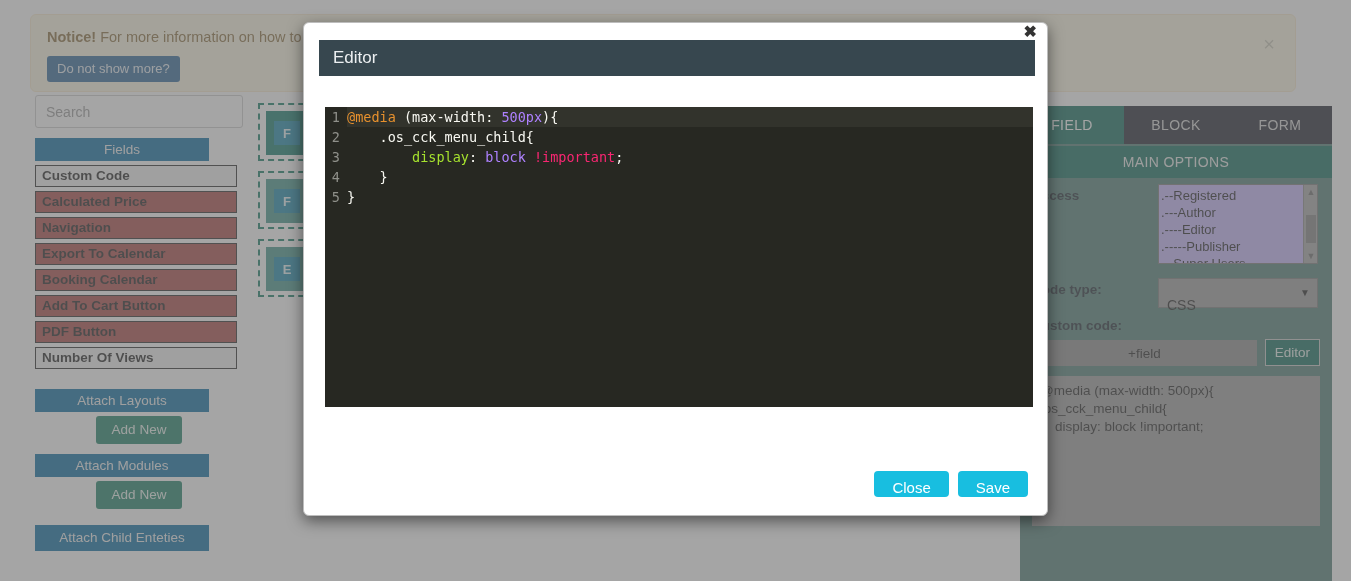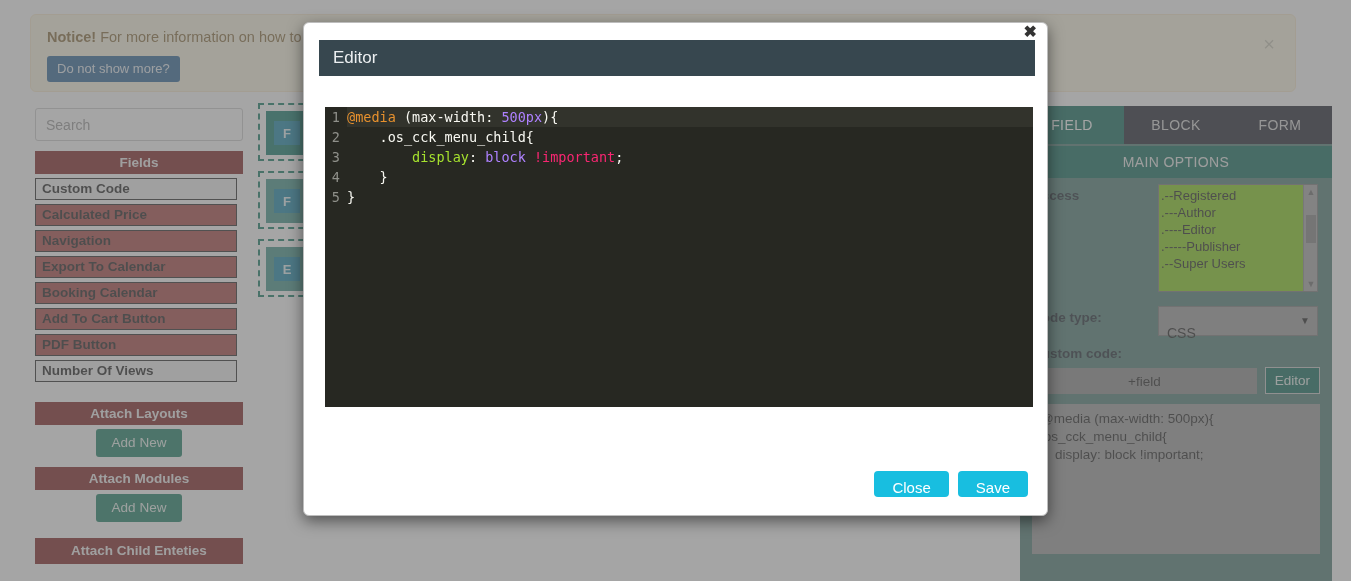--- a/index.html
+++ b/index.html
@@ -45,39 +45,38 @@
   }
   .notice-close {
     position: absolute; right: 14px; top: 18px;
     font-size: 20px; line-height: 1;
     color: #000; opacity: .2;
     background: none; border: none; cursor: pointer;
     font-family: "Liberation Sans", sans-serif;
   }
 
   
-  .sidebar { position: absolute; left: 35px; top: 108px; width: 208px; }
+  .sidebar { position: absolute; left: 35px; top: 95px; width: 208px; }
   .search-box {
     width: 208px; height: 33px;
     border: 1px solid #ccc; border-radius: 3px;
     padding: 0 10px;
     font-size: 14px; color: #555;
     background: #fff;
     font-family: "Liberation Sans", sans-serif;
   }
   .search-box::placeholder { color: #999; }
   .section-head {
     margin-top: 10px;
-    width: 208px; height: 23px;
-    background: #7f1d1d;
+    width: 174px; height: 23px;
+    background: #0369a1;
     color: #f0f0f0;
     font-size: 13.5px;
     text-align: center;
     line-height: 23px;
-    font-weight: bold;
   }
   .field-item {
     width: 202px; height: 22px;
     margin-top: 4px;
     border: 1px solid #222;
     font-size: 13.5px; font-weight: bold;
     color: #1c1c1c;
     line-height: 20px;
     padding-left: 6px;
     cursor: move;
@@ -138,22 +137,22 @@
     color: #eaeaea; font-size: 14px; letter-spacing: .4px;
     text-align: center; line-height: 32px;
     margin-top: 2px;
   }
   .opt-row { display: flex; align-items: flex-start; padding: 6px 12px 0 12px; }
   .opt-label {
     width: 126px; font-size: 13.5px; font-weight: bold;
     color: #1c2530; padding-top: 4px;
   }
   .multi-select {
-    width: 160px; height: 108px;
-    background: #84cc16;
+    width: 160px; height: 80px;
+    background: #c4b5fd;
     border: 1px solid #7a7a7a;
     overflow: hidden;
     position: relative;
     font-size: 13px;
     color: #1c1c1c;
     padding: 2px 0 0 2px;
     cursor: pointer;
   }
   .multi-select .ms-opt { line-height: 17px; white-space: nowrap; }
   .ms-scroll {

